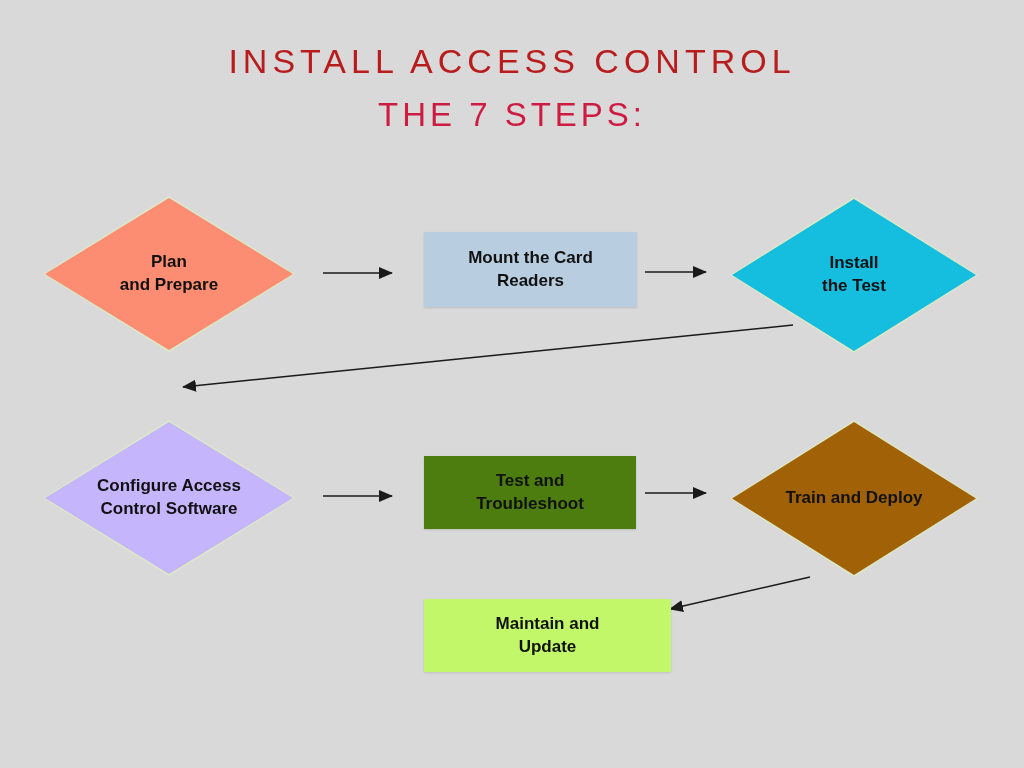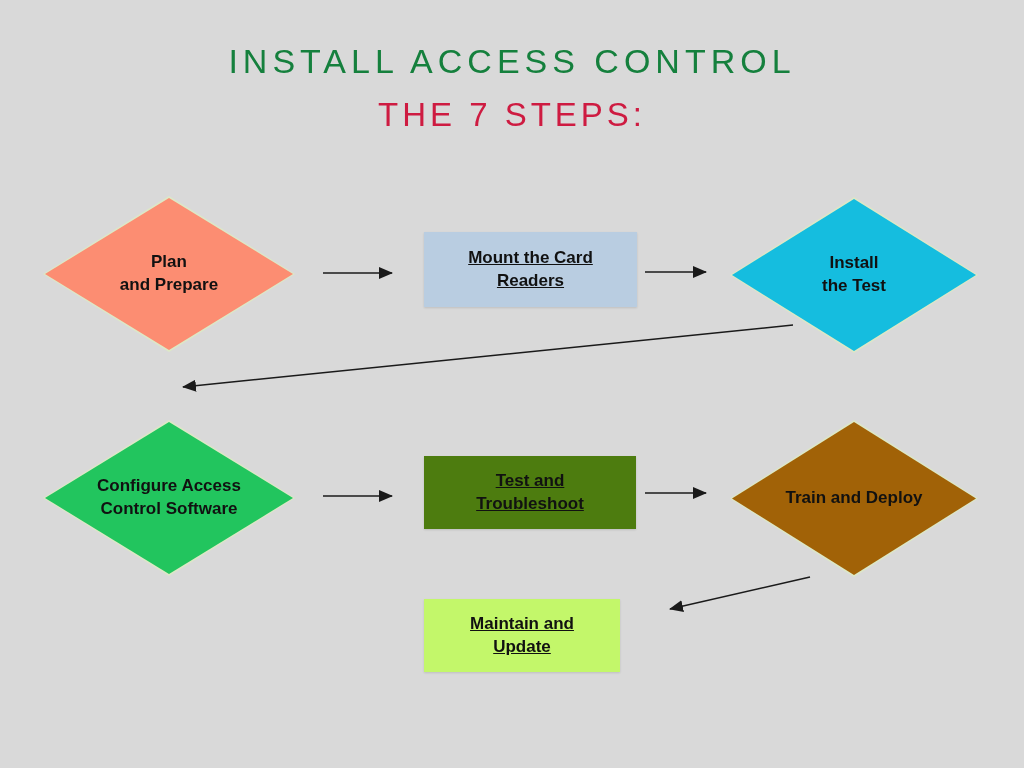--- a/index.html
+++ b/index.html
@@ -14,43 +14,43 @@
   }
   .subtitle{
     position:absolute;left:0;top:96px;width:1024px;text-align:center;
     font-size:33px;font-weight:500;letter-spacing:4px;
   }
   .node{
     position:absolute;display:flex;align-items:center;justify-content:center;
     text-align:center;font-weight:bold;font-size:17px;line-height:1.35;color:#111;
   }
   .node .label{white-space:pre-line;}
-  .rect{box-shadow:0 1px 2px rgba(0,0,0,0.12);text-decoration:underline;}
+  .rect{box-shadow:0 1px 2px rgba(0,0,0,0.12);}
   .diamond{
     clip-path:polygon(50% 0,100% 50%,50% 100%,0 50%);
   }
   .diamond .fill{
     position:absolute;left:2px;top:2px;right:2px;bottom:2px;
     clip-path:polygon(50% 0,100% 50%,50% 100%,0 50%);
     display:flex;align-items:center;justify-content:center;text-align:center;
   }
   
   #n-plan       {left:43px;  top:196px; width:252px; height:156px;}
   #n-mount      {left:424px; top:232px; width:213px; height:75px;}
   #n-panel      {left:730px; top:197px; width:248px; height:156px;}
   #n-configure  {left:43px;  top:420px; width:252px; height:156px;}
   #n-test       {left:424px; top:456px; width:212px; height:73px;}
   #n-train      {left:730px; top:420px; width:248px; height:157px;}
-  #n-maintain   {left:424px; top:599px; width:196px; height:73px;}
+  #n-maintain   {left:424px; top:599px; width:247px; height:73px;}
   #arrow-layer{position:absolute;left:0;top:0;width:1024px;height:768px;pointer-events:none;}
 </style>
 </head>
 <body>
 
-<div class="title" style="color: #15803d;">INSTALL ACCESS CONTROL</div>
+<div class="title" style="color: #b91c1c;">INSTALL ACCESS CONTROL</div>
 <div class="subtitle" style="color: rgb(206, 27, 65);">THE 7 STEPS:</div>
 
 <svg id="arrow-layer" viewBox="0 0 1024 768" xmlns="http://www.w3.org/2000/svg">
   <defs>
     <marker id="ah" markerUnits="userSpaceOnUse" markerWidth="14" markerHeight="12" refX="13" refY="6" orient="auto">
       <polygon points="0 0, 14 6, 0 12" fill="#1a1a1a"></polygon>
     </marker>
   </defs>
   <line x1="323" y1="273" x2="392" y2="273" stroke="#1a1a1a" stroke-width="1.7" marker-end="url(#ah)"></line>
   <line x1="645" y1="272" x2="706" y2="272" stroke="#1a1a1a" stroke-width="1.7" marker-end="url(#ah)"></line>
@@ -73,21 +73,21 @@
 </div>
 
 <div id="n-panel" class="node diamond" style="background: rgb(221, 232, 198);">
   <div class="fill" style="background: rgb(21, 189, 223);">
     <span class="label">Install
 the Test</span>
   </div>
 </div>
 
 <div id="n-configure" class="node diamond" style="background: rgb(221, 232, 198);">
-  <div class="fill" style="background: #22c55e;">
+  <div class="fill" style="background: #c4b5fd;">
     <span class="label">Configure Access
 Control Software</span>
   </div>
 </div>
 
 <div id="n-test" class="node rect" style="background: #4d7c0f;">
   <span class="label">Test and
 Troubleshoot</span>
 </div>
 

